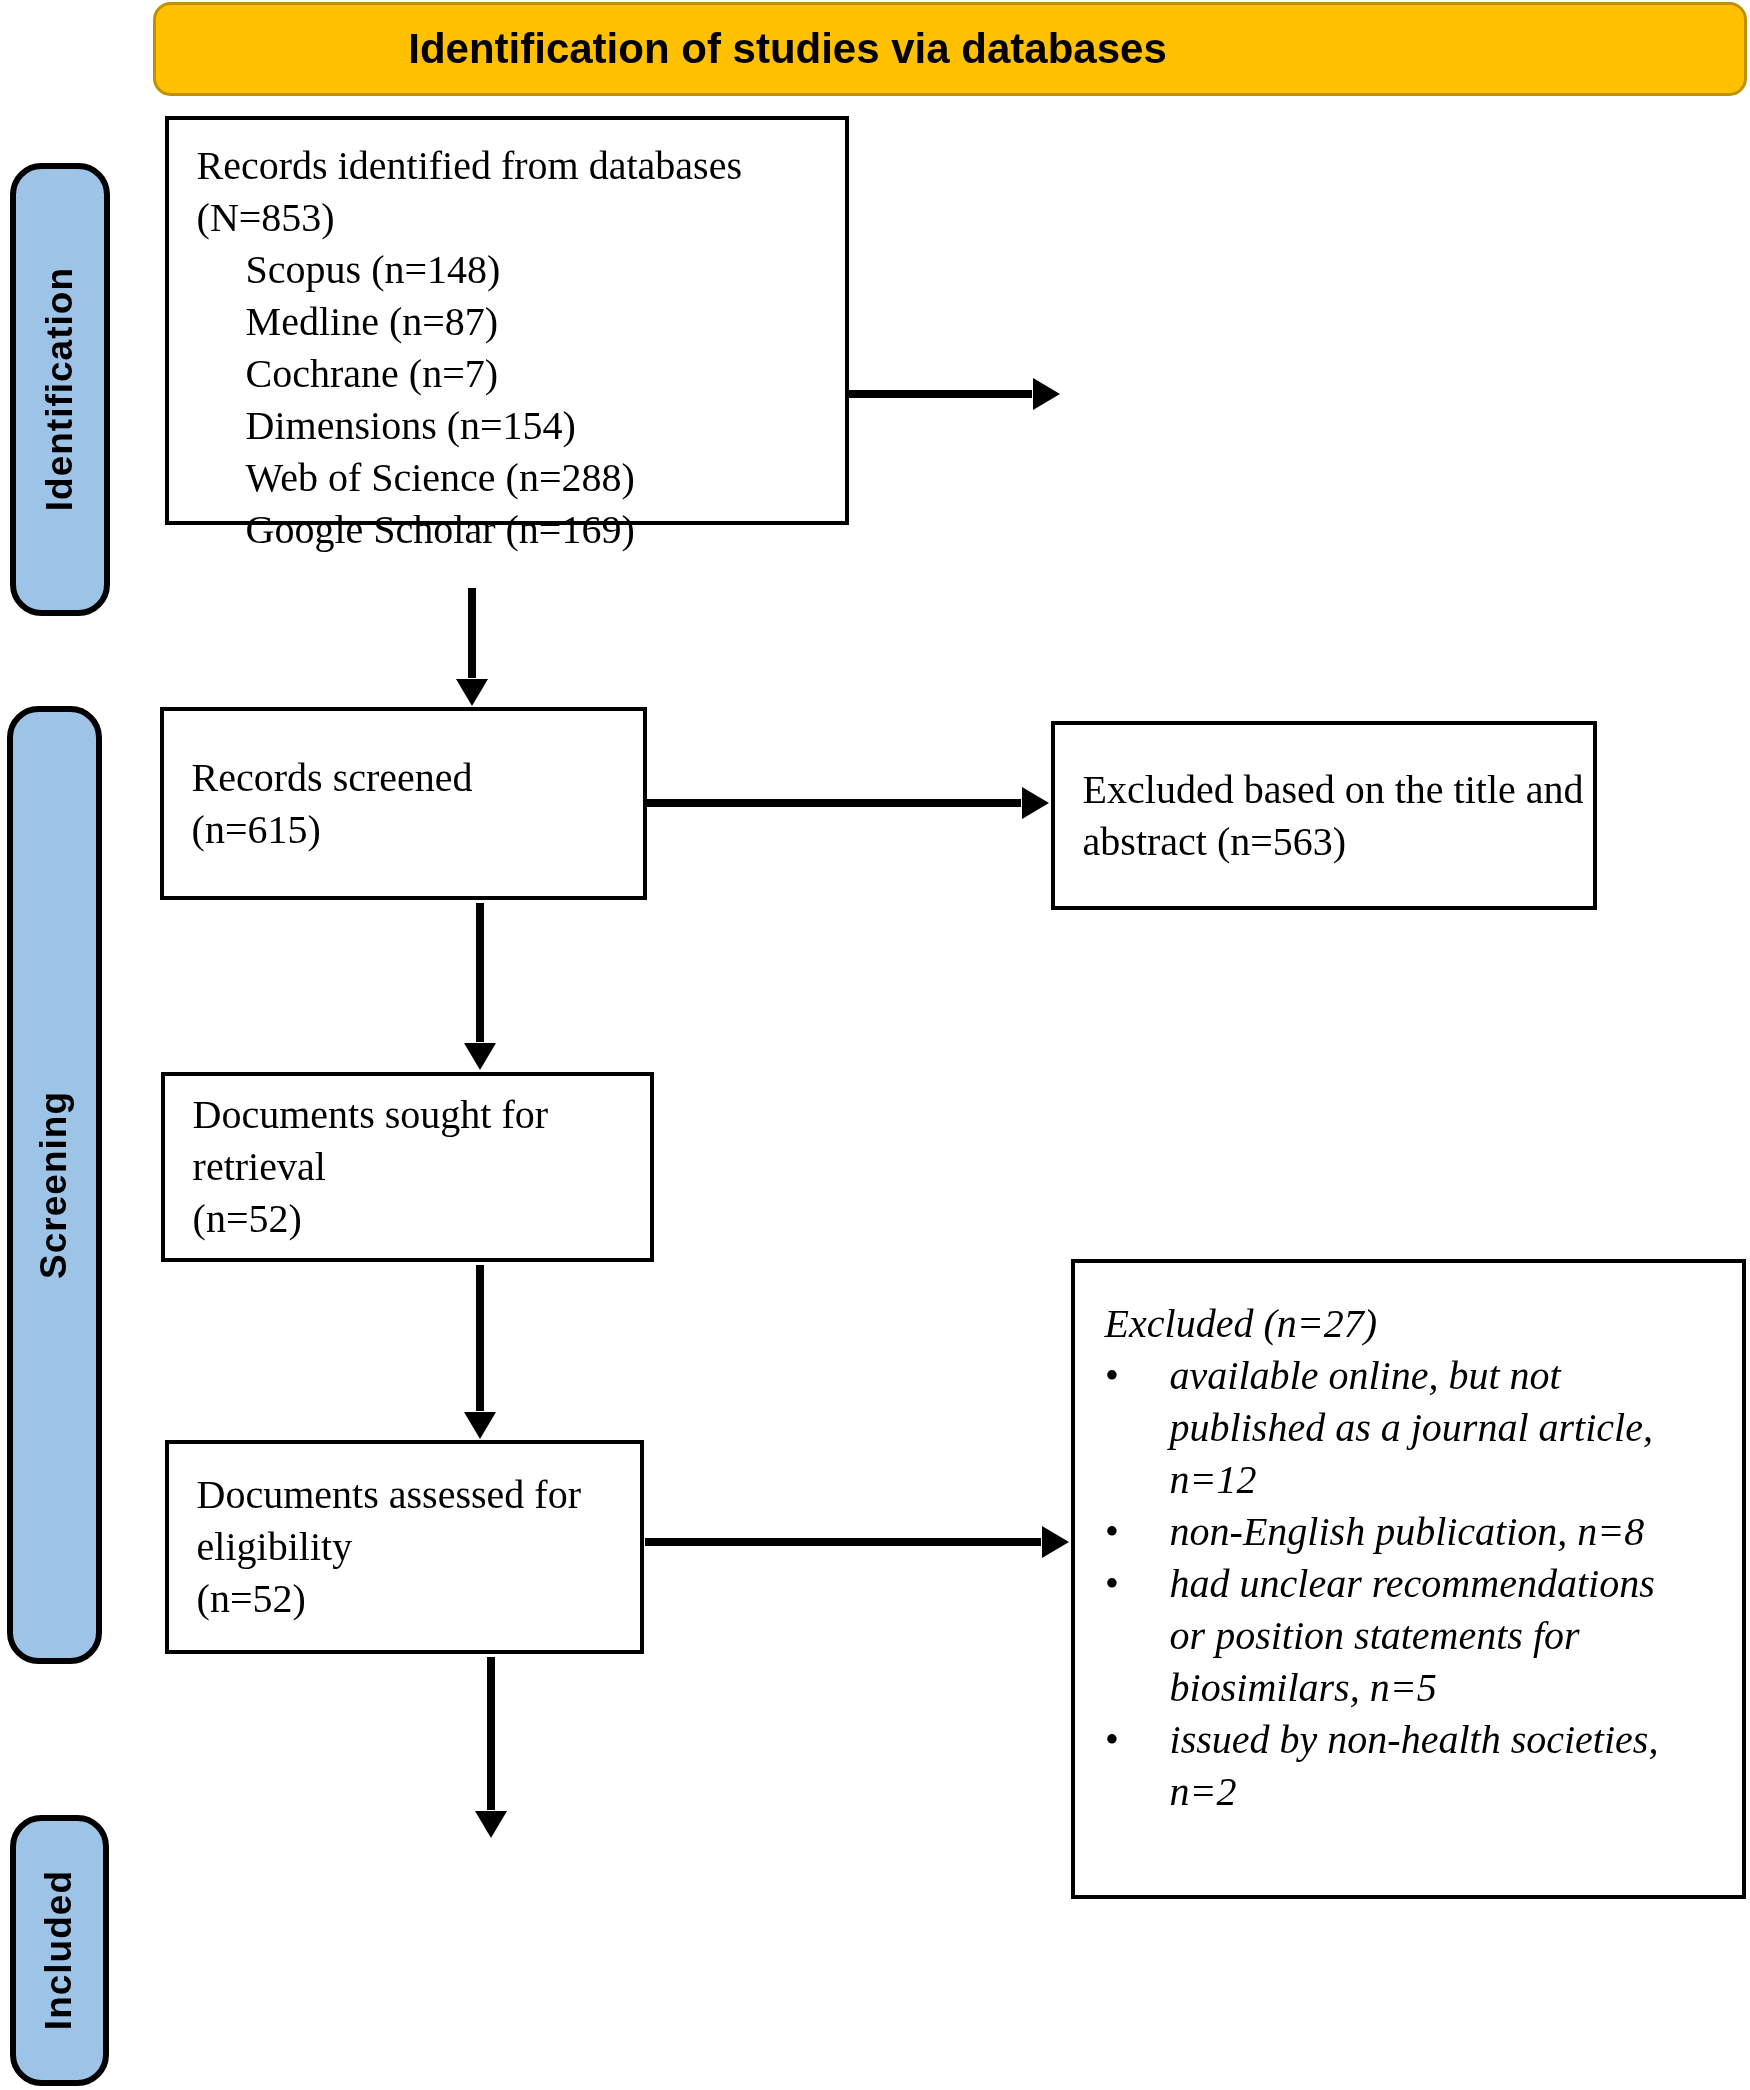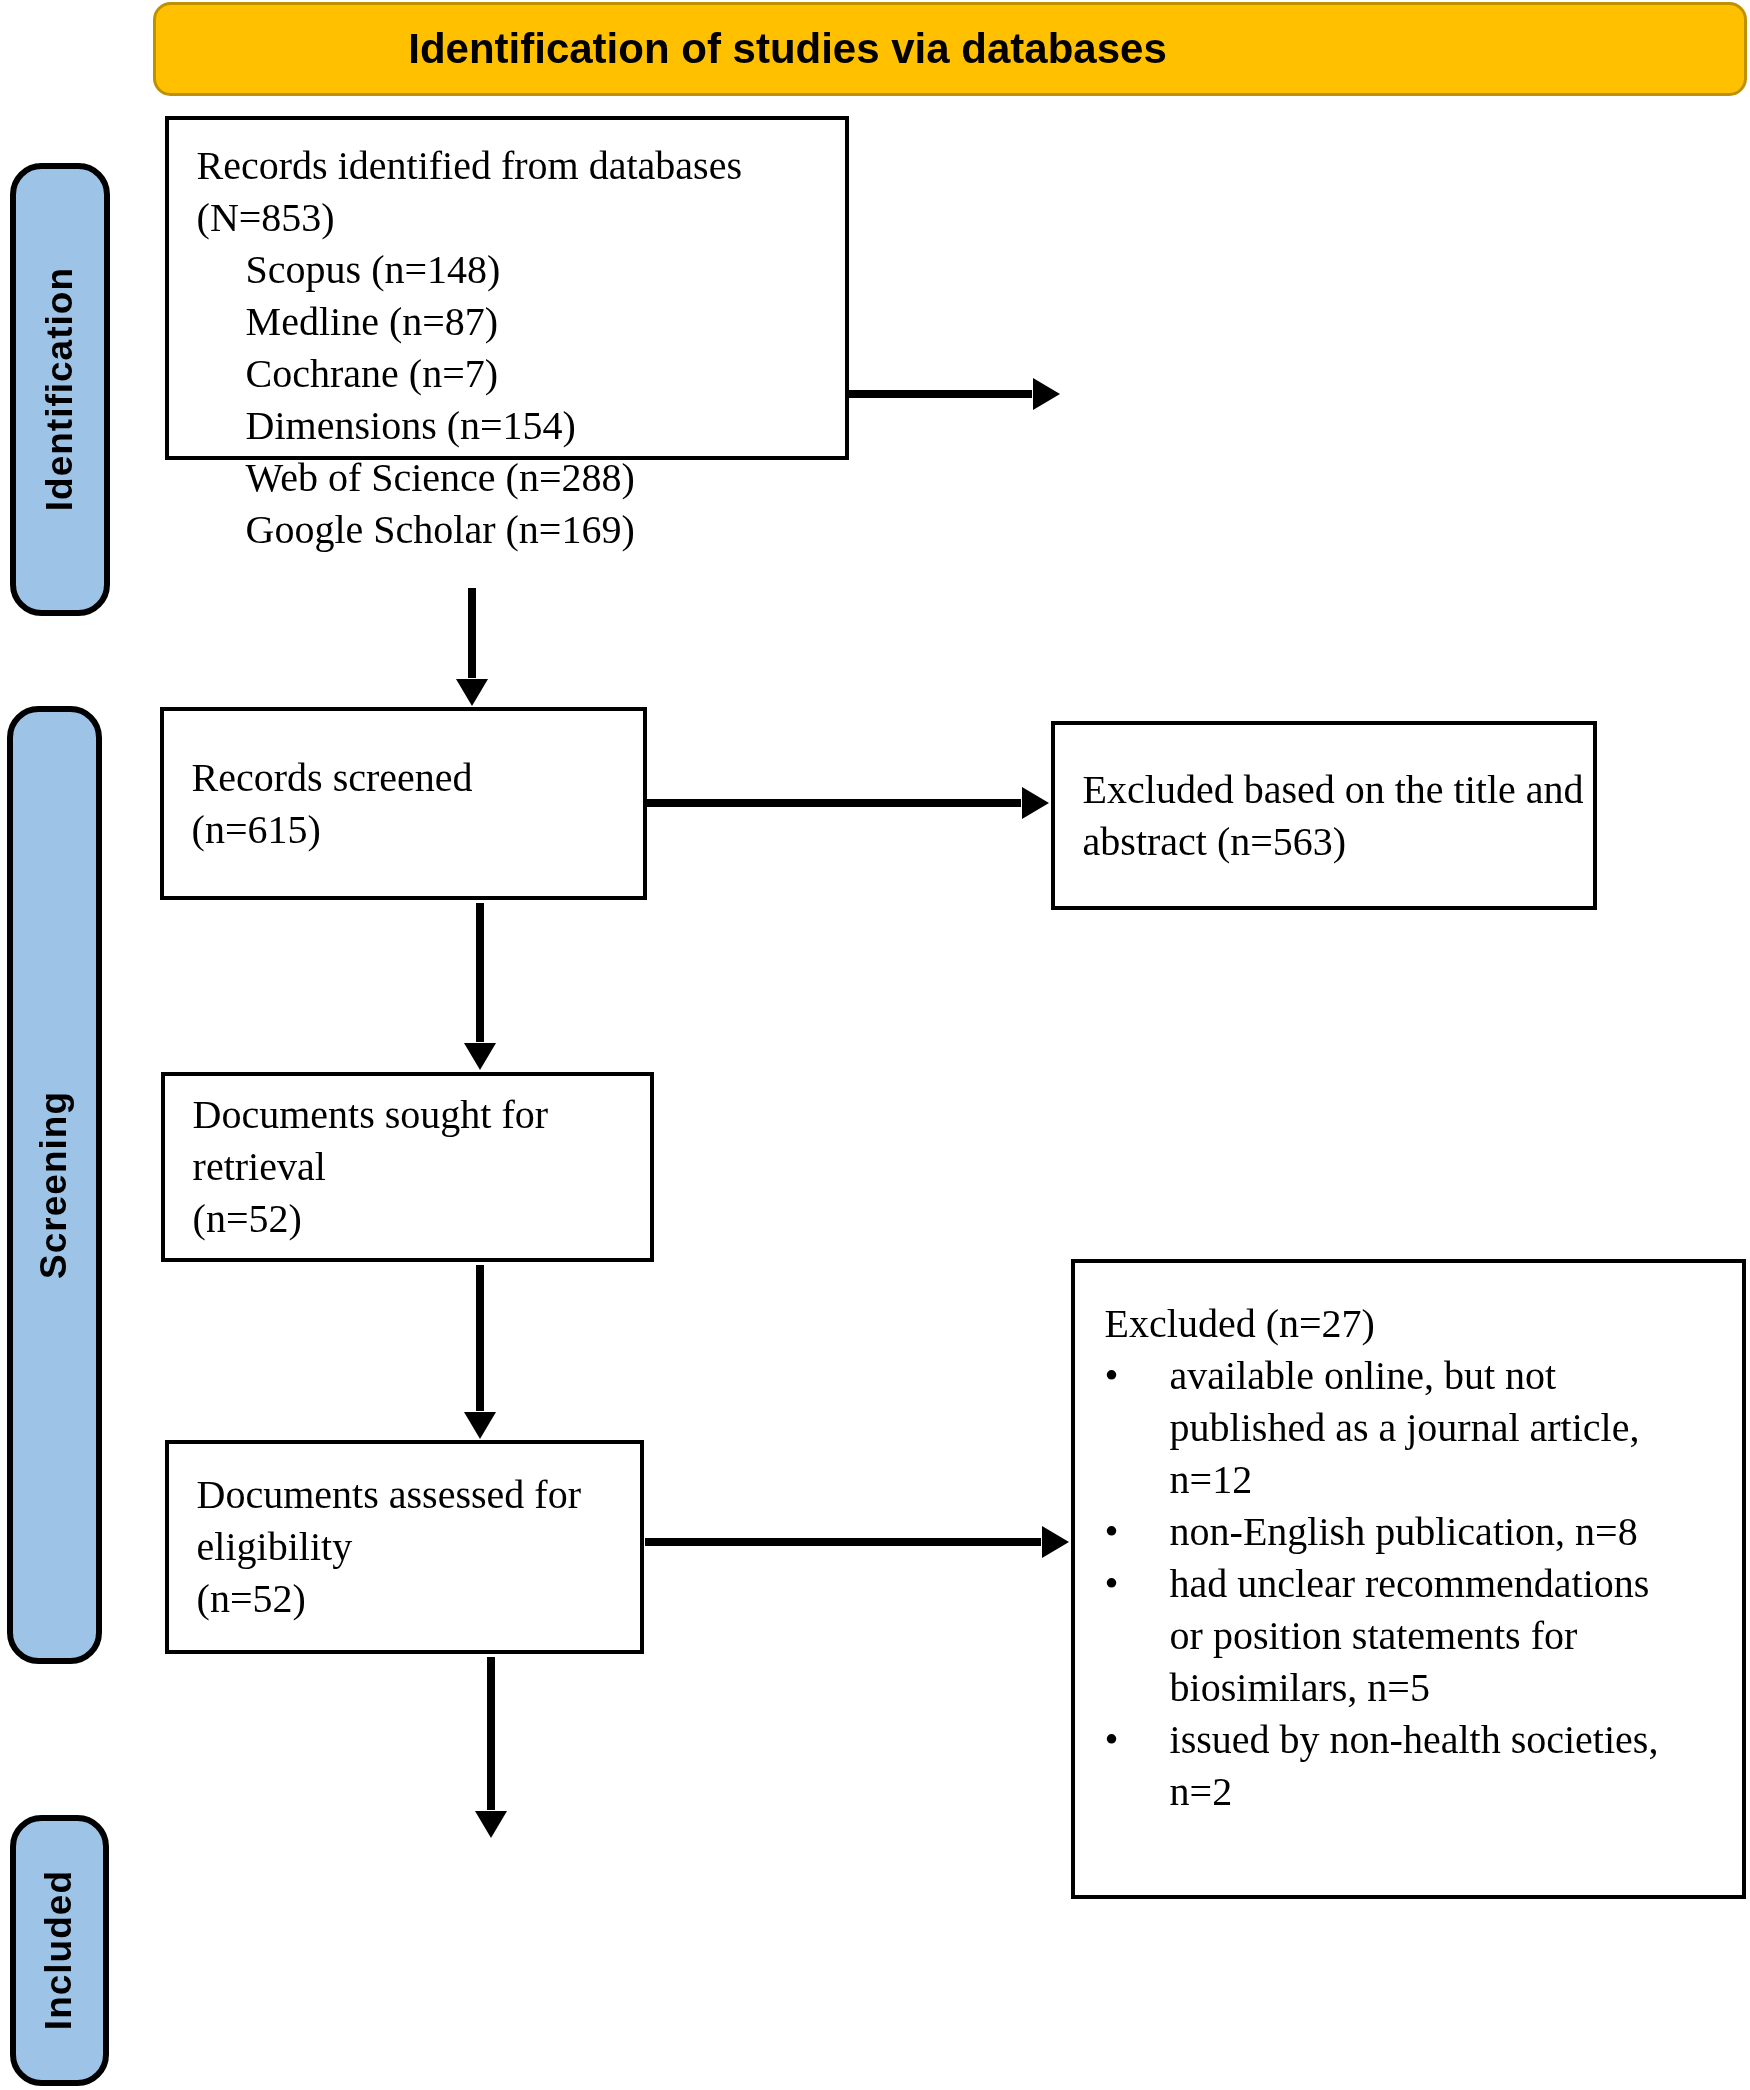--- a/index.html
+++ b/index.html
@@ -40,26 +40,26 @@
   #stage-screening{left:6.9px; top:706px; width:95px; height:958px;}
   #stage-included{left:9.9px; top:1815px; width:99px; height:271px;}
   
   .flowbox{
     position:absolute; background:#fff; border:4.9px solid var(--box-border);
     box-sizing:border-box; font-size:40px; line-height:52px;
   }
   .pre{white-space:pre-line;}
   .indent{margin-left:49px;}
   .vcenter{display:flex; flex-direction:column; justify-content:center;}
-  #box-identified{left:165px; top:116px; width:684px; height:344px; padding:19.7px 13.8px 0 27.6px;}
+  #box-identified{left:165px; top:116px; width:684px; height:409px; padding:19.7px 13.8px 0 27.6px;}
   #box-removed{left:1062px; top:254px; width:684px; height:261px; padding-left:21.7px;}
   #box-screened{left:160px; top:707px; width:487px; height:193px; padding-left:27.6px;}
   #box-excluded-ta{left:1051px; top:721px; width:546px; height:189px; padding-left:27.6px;}
   #box-sought{left:161px; top:1072px; width:493px; height:190px; padding-left:27.6px;}
-  #box-excluded-full{left:1071px; top:1259px; width:675px; height:640px; padding:35px 13.8px 0 29.6px;}
+  #box-excluded-full{left:1071px; top:1259px; width:675px; height:640px; padding:35px 13.8px 0 29.6px;font-style:italic;}
   #box-assessed{left:165px; top:1440px; width:479px; height:214px; padding-left:27.6px;}
   #box-final{left:170px; top:1839px; width:474px; height:196px; padding-left:27.6px;}
   .bullet-row{display:flex;}
   .bullet-glyph{flex:none; width:65px;}
   .bullet-text{flex:1;}
   
   .varrow{position:absolute; width:7.9px; background:var(--arrow);}
   .varrow::after{
     content:""; position:absolute; left:50%; transform:translateX(-50%);
     bottom:-27.6px; border:16.7px solid transparent; border-bottom:none;

